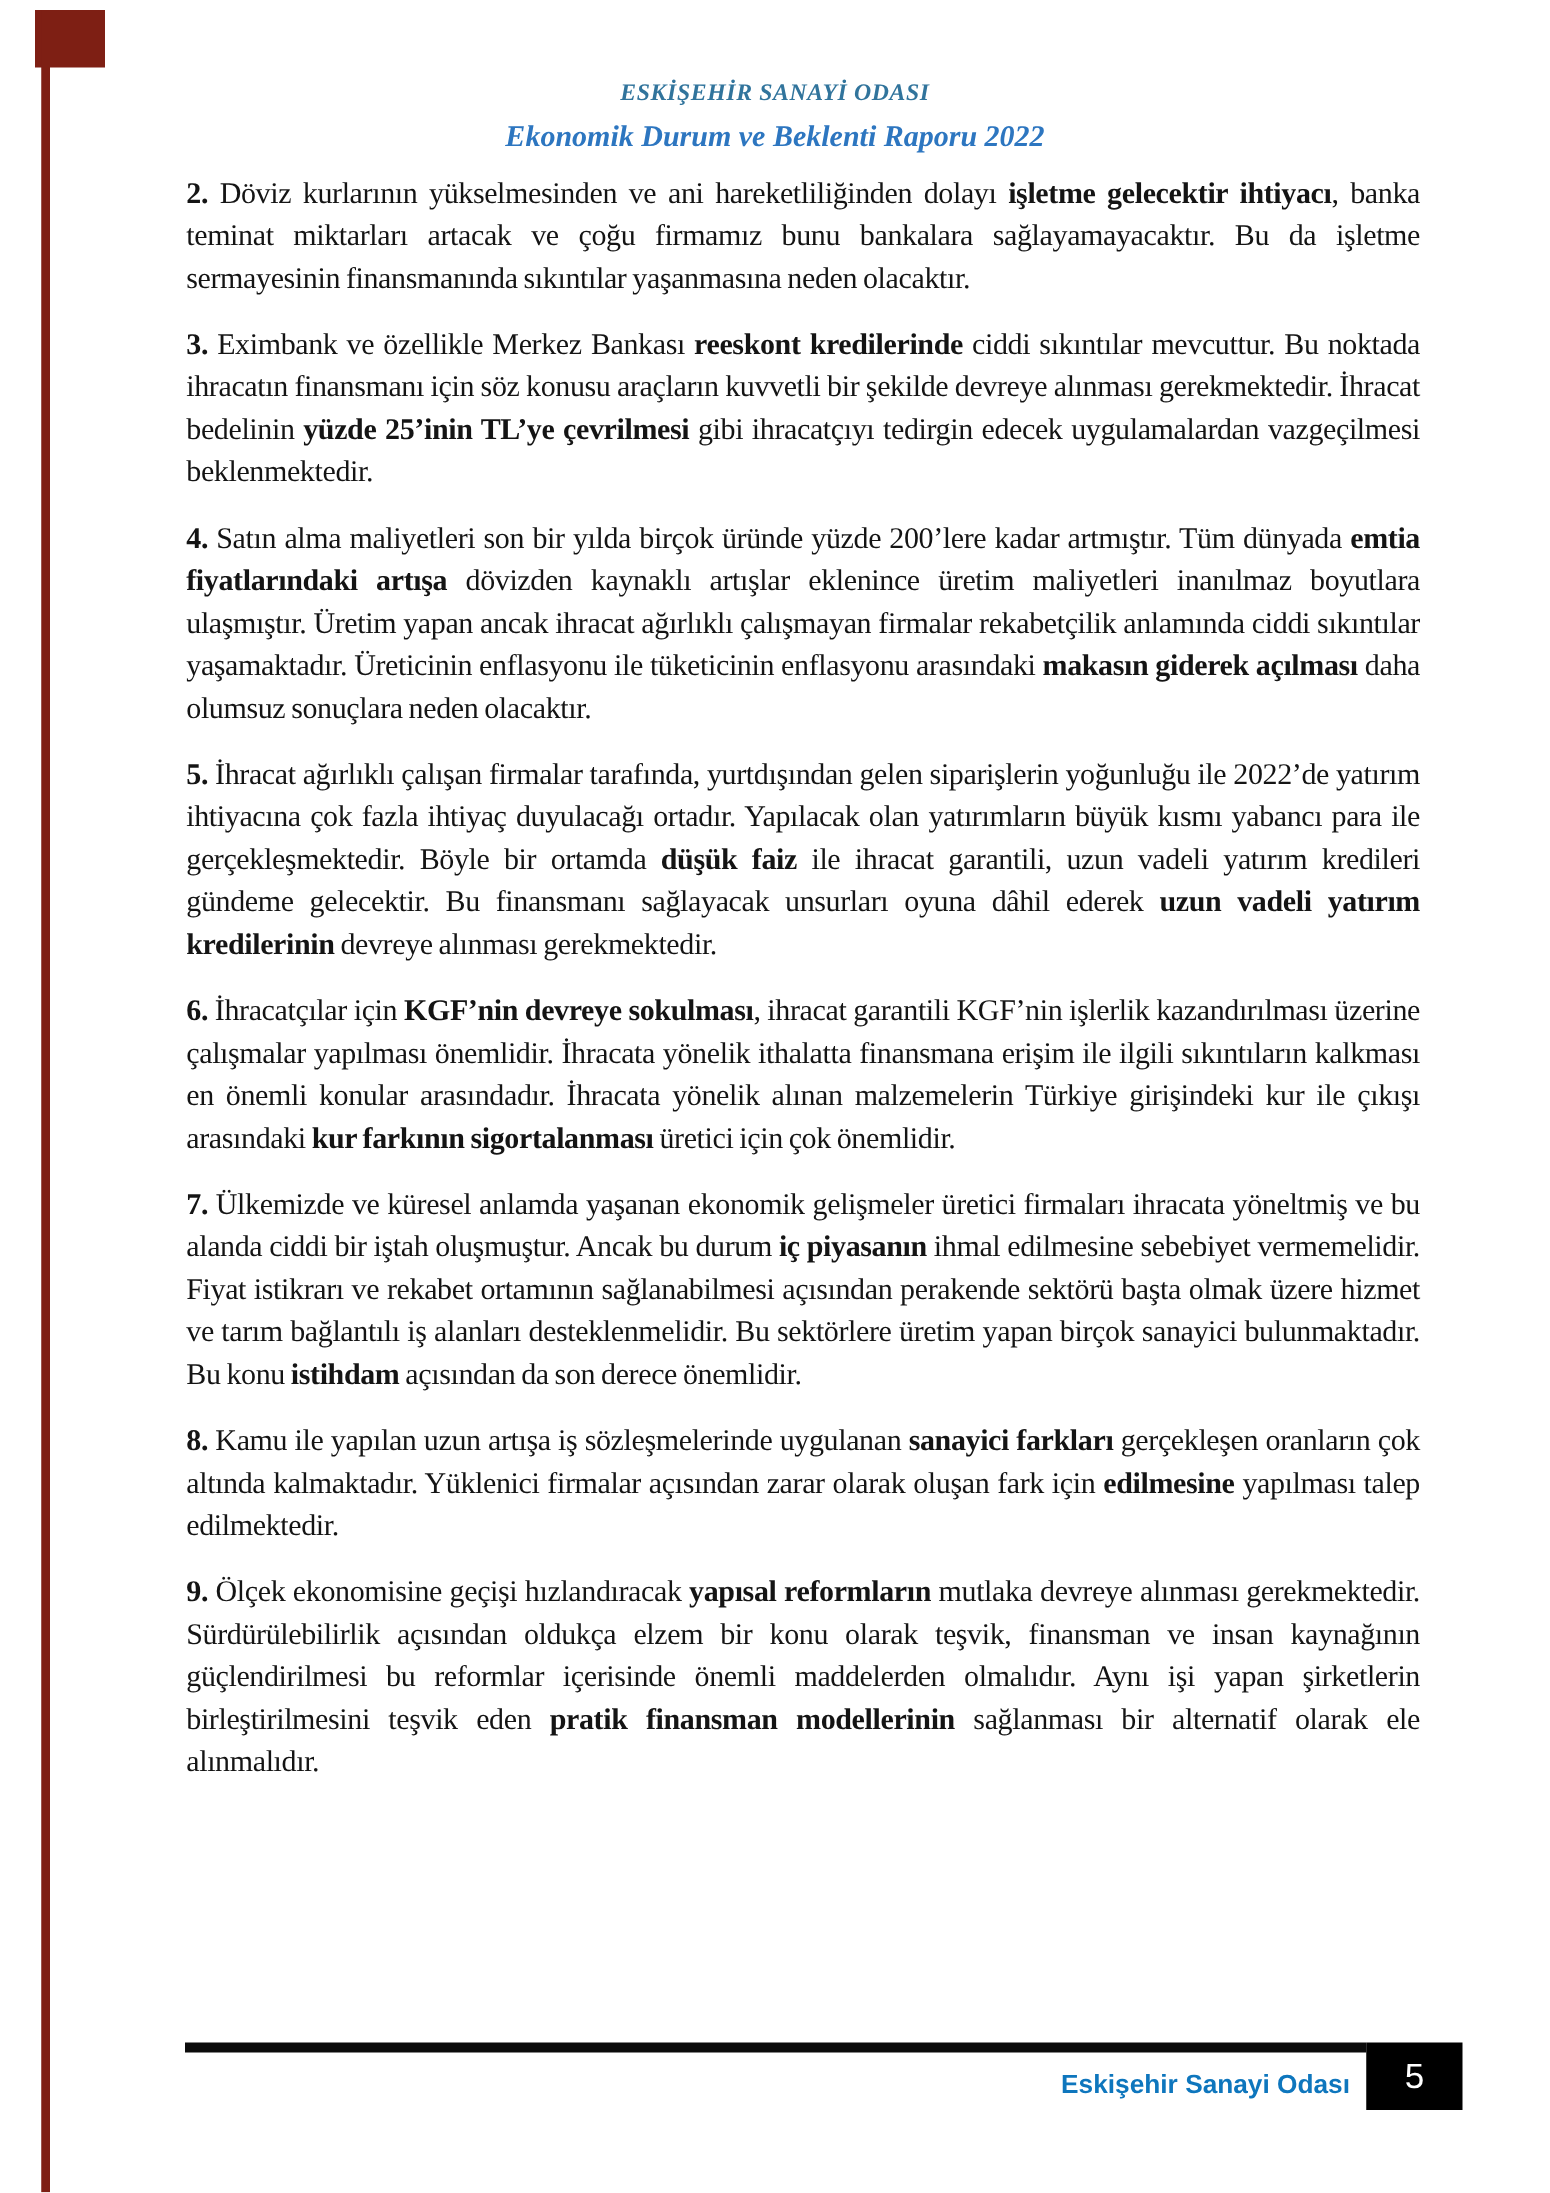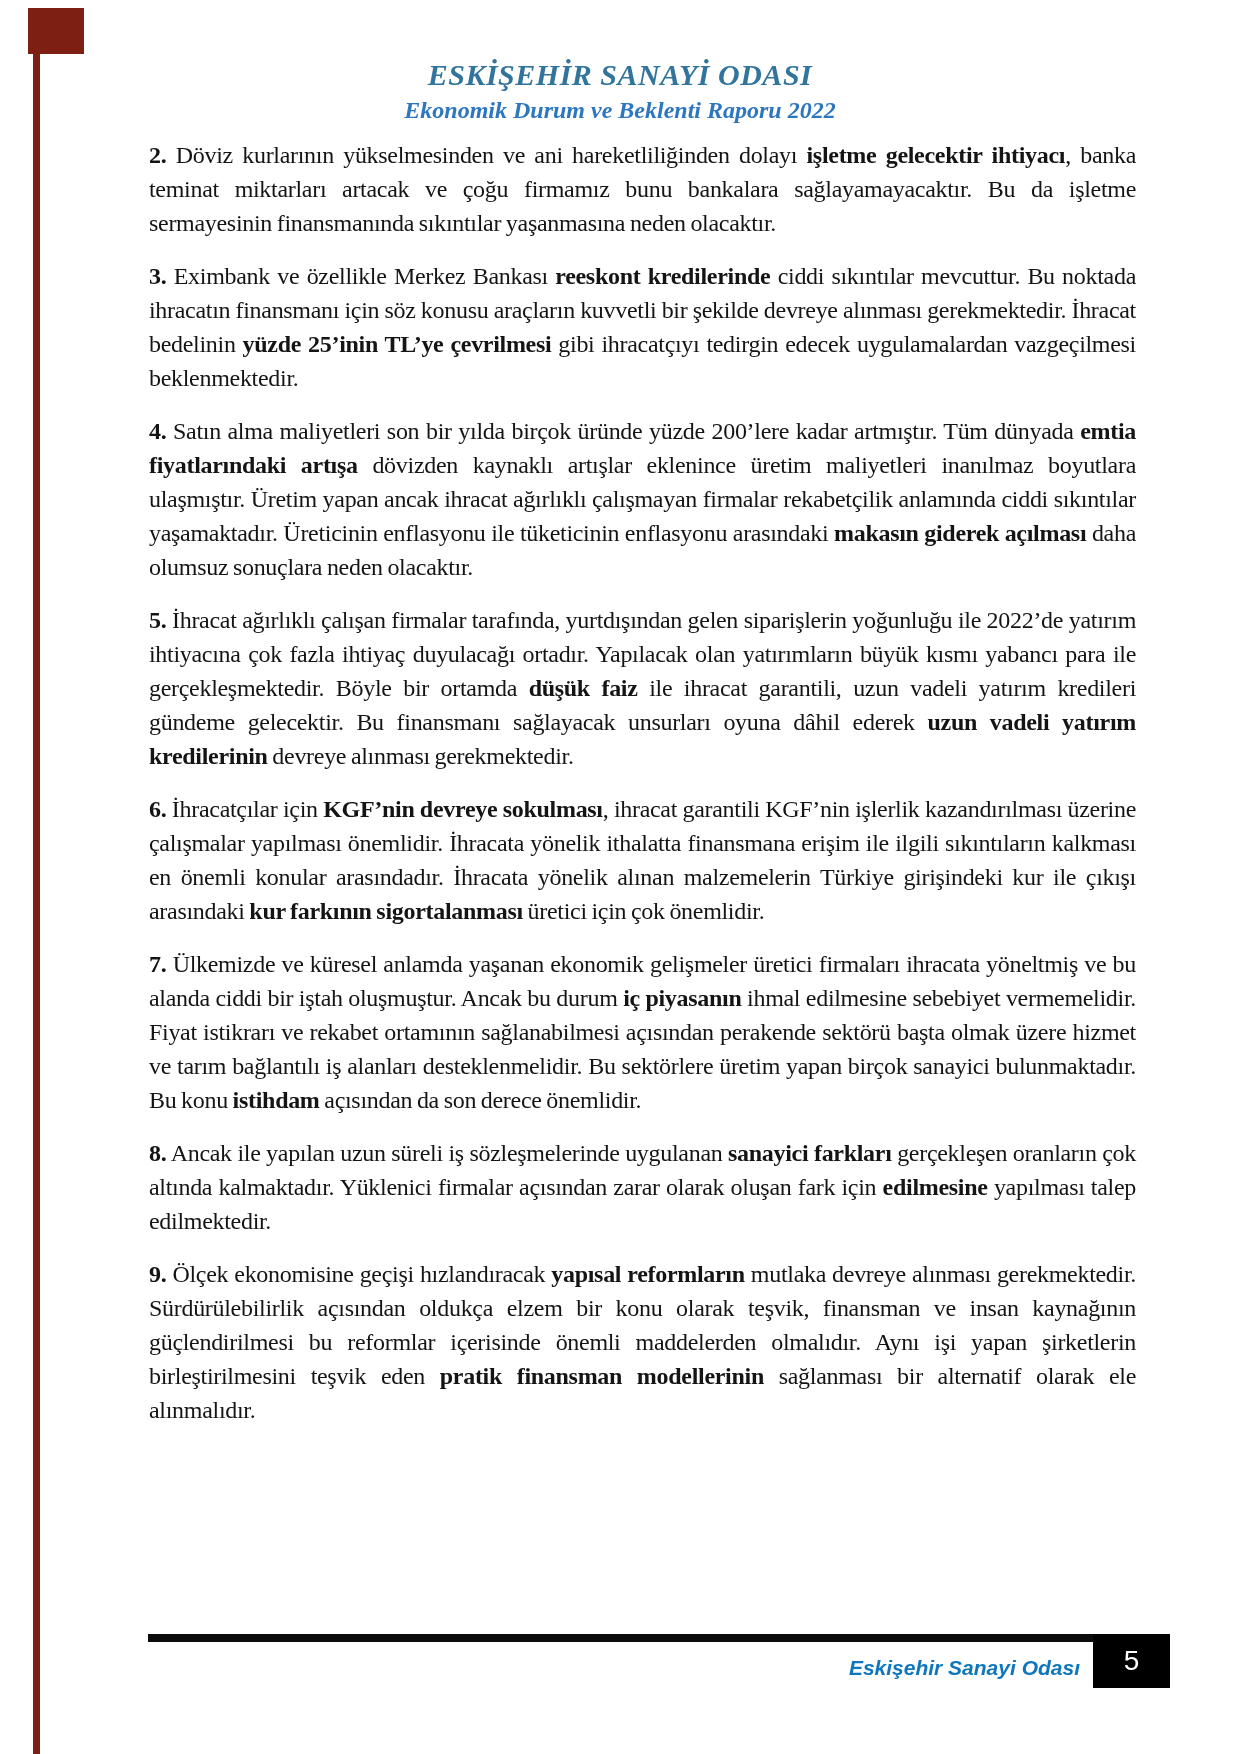--- a/index.html
+++ b/index.html
@@ -30,21 +30,21 @@
   
   .header {
     position: absolute;
     left: 0; top: 58px;
     width: 100%;
     text-align: center;
     font-style: italic;
   }
   .header-title {
     color: var(--title-color, #31749c);
-    font-size: 30px;
+    font-size: 19px;
     line-height: 34px;
     font-weight: 600;
     letter-spacing: 0.5px;
   }
   .header-subtitle {
     color: var(--subtitle-color, #2d76c0);
     font-size: 24px;
     line-height: 36px;
     font-weight: 600;
     font-family: Liberation Serif, serif;
@@ -73,21 +73,20 @@
   .footer-rule {
     position: absolute;
     left: 148px; top: 1634px;
     width: 945px; height: 8px;
     background: var(--bar-black, #0b0b0b);
   }
   .footer-org {
     position: absolute;
     right: 160px; top: 1656px;
     font-family: "Liberation Sans", sans-serif;
-    font-style: italic;
     font-weight: bold;
     font-size: 21px;
     color: var(--footer-blue, #0e76bd);
     white-space: nowrap;
   }
   .page-number-box {
     position: absolute;
     left: 1093px; top: 1634px;
     width: 77px; height: 54px;
     background: var(--page-box-bg, #000000);
@@ -112,21 +111,21 @@
     <div class="header-subtitle">Ekonomik Durum ve Beklenti Raporu 2022</div>
   </div>
 
   <div class="content">
       <p class="par"><b class="par-num">2.</b><span> Döviz kurlarının yükselmesinden ve ani hareketliliğinden dolayı </span><b>işletme gelecektir ihtiyacı</b><span>, banka teminat miktarları artacak ve çoğu firmamız bunu bankalara sağlayamayacaktır. Bu da işletme sermayesinin finansmanında sıkıntılar yaşanmasına neden olacaktır.</span></p>
       <p class="par"><b class="par-num">3.</b><span> Eximbank ve özellikle Merkez Bankası </span><b>reeskont kredilerinde</b><span> ciddi sıkıntılar mevcuttur. Bu noktada ihracatın finansmanı için söz konusu araçların kuvvetli bir şekilde devreye alınması gerekmektedir. İhracat bedelinin </span><b>yüzde 25’inin TL’ye çevrilmesi</b><span> gibi ihracatçıyı tedirgin edecek uygulamalardan vazgeçilmesi beklenmektedir.</span></p>
       <p class="par"><b class="par-num">4.</b><span> Satın alma maliyetleri son bir yılda birçok üründe yüzde 200’lere kadar artmıştır. Tüm dünyada </span><b>emtia fiyatlarındaki artışa</b><span> dövizden kaynaklı artışlar eklenince üretim maliyetleri inanılmaz boyutlara ulaşmıştır. Üretim yapan ancak ihracat ağırlıklı çalışmayan firmalar rekabetçilik anlamında ciddi sıkıntılar yaşamaktadır. Üreticinin enflasyonu ile tüketicinin enflasyonu arasındaki </span><b>makasın giderek açılması</b><span> daha olumsuz sonuçlara neden olacaktır.</span></p>
       <p class="par"><b class="par-num">5.</b><span> İhracat ağırlıklı çalışan firmalar tarafında, yurtdışından gelen siparişlerin yoğunluğu ile 2022’de yatırım ihtiyacına çok fazla ihtiyaç duyulacağı ortadır. Yapılacak olan yatırımların büyük kısmı yabancı para ile gerçekleşmektedir. Böyle bir ortamda </span><b>düşük faiz</b><span> ile ihracat garantili, uzun vadeli yatırım kredileri gündeme gelecektir. Bu finansmanı sağlayacak unsurları oyuna dâhil ederek </span><b>uzun vadeli yatırım kredilerinin</b><span> devreye alınması gerekmektedir.</span></p>
       <p class="par"><b class="par-num">6.</b><span> İhracatçılar için </span><b>KGF’nin devreye sokulması</b><span>, ihracat garantili KGF’nin işlerlik kazandırılması üzerine çalışmalar yapılması önemlidir. İhracata yönelik ithalatta finansmana erişim ile ilgili sıkıntıların kalkması en önemli konular arasındadır. İhracata yönelik alınan malzemelerin Türkiye girişindeki kur ile çıkışı arasındaki </span><b>kur farkının sigortalanması</b><span> üretici için çok önemlidir.</span></p>
       <p class="par"><b class="par-num">7.</b><span> Ülkemizde ve küresel anlamda yaşanan ekonomik gelişmeler üretici firmaları ihracata yöneltmiş ve bu alanda ciddi bir iştah oluşmuştur. Ancak bu durum </span><b>iç piyasanın</b><span> ihmal edilmesine sebebiyet vermemelidir. Fiyat istikrarı ve rekabet ortamının sağlanabilmesi açısından perakende sektörü başta olmak üzere hizmet ve tarım bağlantılı iş alanları desteklenmelidir. Bu sektörlere üretim yapan birçok sanayici bulunmaktadır. Bu konu </span><b>istihdam</b><span> açısından da son derece önemlidir.</span></p>
-      <p class="par"><b class="par-num">8.</b><span> Ancak ile yapılan uzun süreli iş sözleşmelerinde uygulanan </span><b>sanayici farkları</b><span> gerçekleşen oranların çok altında kalmaktadır. Yüklenici firmalar açısından zarar olarak oluşan fark için </span><b>edilmesine</b><span> yapılması talep edilmektedir.</span></p>
+      <p class="par"><b class="par-num">8.</b><span> Kamu ile yapılan uzun artışa iş sözleşmelerinde uygulanan </span><b>sanayici farkları</b><span> gerçekleşen oranların çok altında kalmaktadır. Yüklenici firmalar açısından zarar olarak oluşan fark için </span><b>edilmesine</b><span> yapılması talep edilmektedir.</span></p>
       <p class="par"><b class="par-num">9.</b><span> Ölçek ekonomisine geçişi hızlandıracak </span><b>yapısal reformların</b><span> mutlaka devreye alınması gerekmektedir. Sürdürülebilirlik açısından oldukça elzem bir konu olarak teşvik, finansman ve insan kaynağının güçlendirilmesi bu reformlar içerisinde önemli maddelerden olmalıdır. Aynı işi yapan şirketlerin birleştirilmesini teşvik eden </span><b>pratik finansman modellerinin</b><span> sağlanması bir alternatif olarak ele alınmalıdır.</span></p>
     </div>
 
   <div class="footer-rule"></div>
   <div class="footer-org">Eskişehir Sanayi Odası</div>
   <div class="page-number-box">
     <span>5</span>
   </div>
 
 </div>

